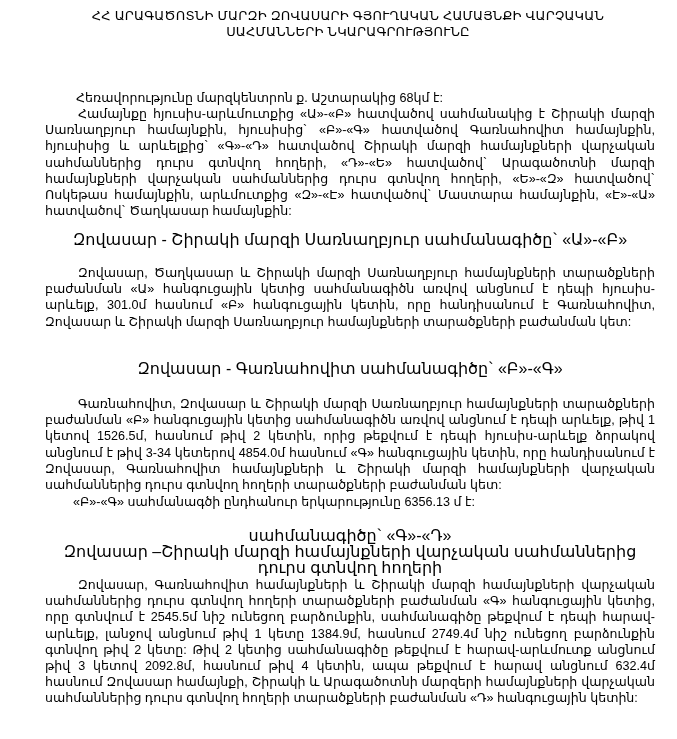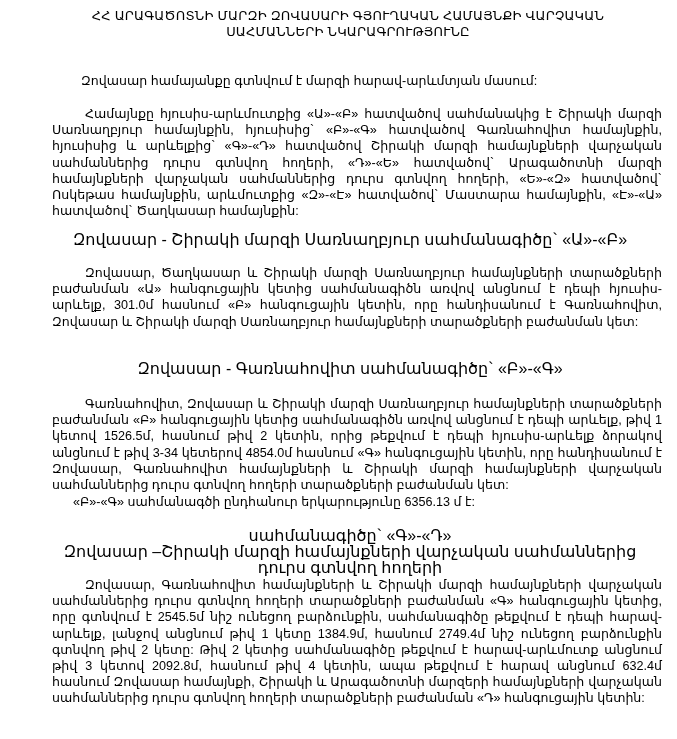--- a/index.html
+++ b/index.html
@@ -11,40 +11,40 @@
     line-height: 16.2px;
   }
   .page { position: absolute; left: 8px; top: 0; width: 677px; height: 739px; }
   .title {
     position: absolute; left: 60px; width: 560px; top: 8px;
     text-align: center; font-size: 13px; line-height: 16px;
     letter-spacing: 0.2px;
   }
   .para {
     position: absolute; left: 37px; width: 610px;
-    text-align: justify; text-align-last: left; margin-left: 7px;
+    text-align: justify; text-align-last: left;
   }
   .para .ind { display: inline-block; width: 33px; }
   .line { position: absolute; white-space: nowrap; }
   .heading {
     position: absolute; left: 37px; width: 610px;
     text-align: center; font-size: 16px; line-height: 16px;
   }
 </style>
 </head>
 <body>
 
 <div class="page">
 
   <div class="title">
     <div>ՀՀ ԱՐԱԳԱԾՈՏՆԻ ՄԱՐԶԻ ԶՈՎԱՍԱՐԻ ԳՅՈՒՂԱԿԱՆ ՀԱՄԱՅՆՔԻ ՎԱՐՉԱԿԱՆ</div>
     <div>ՍԱՀՄԱՆՆԵՐԻ ՆԿԱՐԱԳՐՈՒԹՅՈՒՆԸ</div>
   </div>
 
-  <div class="line" style="left:73px; top:73px;">Զովասար  համայանքը գտնվում է մարզի հարավ-արևմտյան մասում:</div>
+  <div class="line" style="left:68px; top:90px;">Հեռավորությունը  մարզկենտրոն ք. Աշտարակից 68կմ է:</div>
   <div class="para" style="top:106px;"><span class="ind"></span><span>Համայնքը հյուսիս-արևմուտքից «Ա»-«Բ» հատվածով սահմանակից է Շիրակի մարզի Սառնաղբյուր համայնքին, հյուսիսից` «Բ»-«Գ» հատվածով Գառնահովիտ  համայնքին, հյուսիսից և արևելքից` «Գ»-«Դ»  հատվածով Շիրակի մարզի համայնքների վարչական սահմաններից դուրս գտնվող հողերի, «Դ»-«Ե» հատվածով` Արագածոտնի մարզի համայնքների վարչական սահմաններից դուրս գտնվող հողերի, «Ե»-«Զ» հատվածով` Ոսկեթաս համայնքին, արևմուտքից  «Զ»-«Է»   հատվածով` Մաստարա  համայնքին, «Է»-«Ա» հատվածով` Ծաղկասար համայնքին:</span></div>
 
   <div class="heading" style="top:232px;">Զովասար -  Շիրակի  մարզի Սառնաղբյուր  սահմանագիծը`   «Ա»-«Բ»</div>
   <div class="para" style="top:265px;"><span class="ind"></span><span>Զովասար, Ծաղկասար և Շիրակի մարզի Սառնաղբյուր  համայնքների տարածքների բաժանման «Ա» հանգուցային կետից սահմանագիծն առվով անցնում է դեպի հյուսիս-արևելք, 301.0մ  հասնում  «Բ» հանգուցային կետին, որը հանդիսանում է Գառնահովիտ, Զովասար և Շիրակի մարզի Սառնաղբյուր  համայնքների տարածքների բաժանման կետ:</span></div>
 
   <div class="heading" style="top:361px;">Զովասար -  Գառնահովիտ  սահմանագիծը`    «Բ»-«Գ»</div>
   <div class="para" style="top:396px;"><span class="ind"></span><span>Գառնահովիտ, Զովասար և   Շիրակի մարզի Սառնաղբյուր  համայնքների տարածքների բաժանման «Բ» հանգուցային կետից սահմանագիծն առվով անցնում է դեպի արևելք,  թիվ 1 կետով 1526.5մ,   հասնում թիվ 2 կետին, որից թեքվում է դեպի հյուսիս-արևելք ձորակով անցնում է թիվ 3-34 կետերով  4854.0մ հասնում «Գ» հանգուցային կետին, որը հանդիսանում է Զովասար, Գառնահովիտ   համայնքների և Շիրակի մարզի համայնքների վարչական սահմաններից դուրս գտնվող հողերի տարածքների բաժանման կետ:</span></div>
   <div class="line" style="left:65px; top:494px;text-align:right;">«Բ»-«Գ» սահմանագծի ընդհանուր երկարությունը 6356.13 մ է:</div>
 
   <div class="heading" style="top:528px;">

